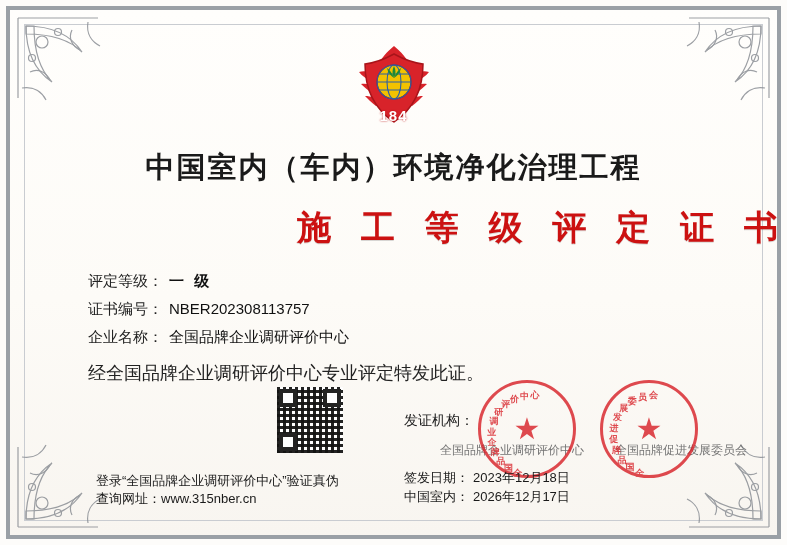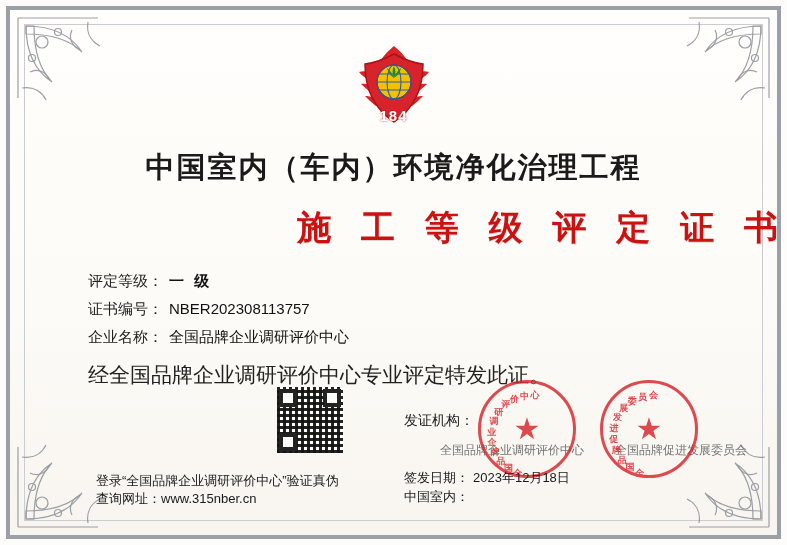--- a/index.html
+++ b/index.html
@@ -102,21 +102,21 @@
   .field-value {
     margin-left: 6px;
     color: #111;
   }
   .field-value.grade {
     letter-spacing: 3px;
     font-weight: bold;
   }
   .statement {
     margin-top: 14px;
-    font-size: 21px;
+    font-size: 18px;
     color: #222;
   }
   
   .qr {
     position: absolute;
     left: 277px;
     top: 387px;
     width: 66px;
     height: 66px;
     background:
@@ -418,16 +418,17 @@
     <div class="star">★</div>
   </div>
 
   <div class="dates">
     <div class="date-row">
       <span class="date-label">签发日期：</span>
       <span class="date-value">2023年12月18日</span>
     </div>
     <div class="date-row">
       <span class="date-label">中国室内：</span>
+      <span class="date-value">2026年12月17日</span>
     </div>
   </div>
 
 </div>
 
 </body></html>

